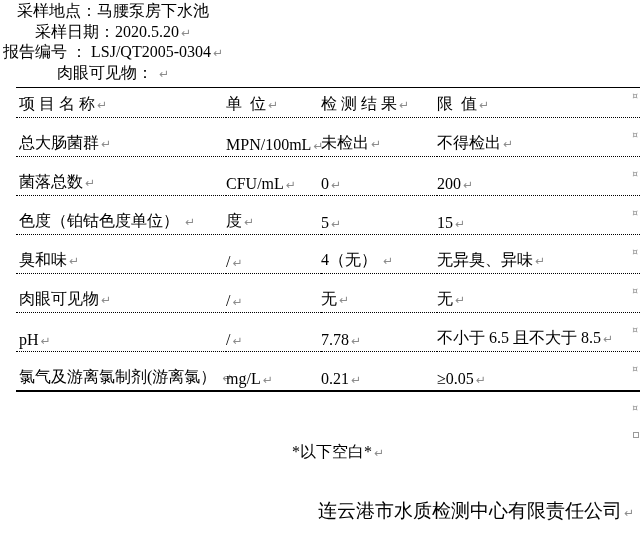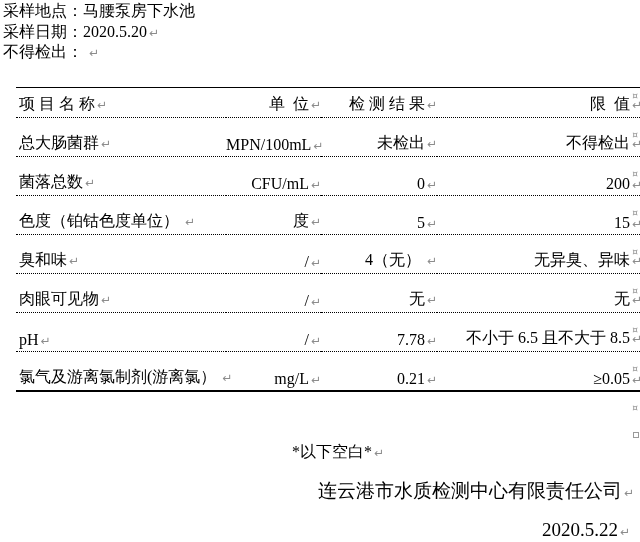--- a/index.html
+++ b/index.html
@@ -3,21 +3,21 @@
 <meta charset="utf-8">
 <style>
   html,body{margin:0;padding:0;}
   body{
     width:640px;height:542px;background:#ffffff;color:#000;
     font-family:"Liberation Serif","DejaVu Serif",serif;
   }
   .page{position:relative;width:640px;height:542px;background:#fff;overflow:hidden;}
 
   
-  .info-block{position:absolute;top:1px;left:3px;font-size:16px;}
+  .info-block{position:absolute;top:1px;left:3px;font-size:16px;text-align:center;}
   .info-line{height:20.6px;line-height:20.6px;white-space:pre;}
 
   
   .pmark{
     color:#8c8c8c;font-size:12px;margin-left:2px;
     font-family:"DejaVu Sans",sans-serif;
   }
   .rowmark{
     position:absolute;right:2px;color:#8c8c8c;font-size:9px;
     font-family:"DejaVu Sans",sans-serif;line-height:9px;
@@ -30,41 +30,42 @@
   
   .report-table{
     position:absolute;top:87px;left:16px;width:626px;
     border-collapse:collapse;table-layout:fixed;font-size:16px;
     border-top:1px solid #000;
   }
   .report-table thead tr{height:30px;}
   .report-table tbody tr{height:39px;}
   .report-table th,.report-table td{
     vertical-align:bottom;padding:0 0 2px 0;font-weight:normal;
-    border-bottom:1px dotted #000;text-align:right;
+    border-bottom:1px dotted #000;text-align:left;
   }
   .report-table th{white-space:pre;}
   .report-table th.c-item,.report-table td.c-item{text-align:left;padding-left:3px;}
   .report-table tbody tr:last-child td{border-bottom:2px solid #000;margin-left:36px;}
   .cell-text{white-space:pre;}
 
   
   .blank-note{position:absolute;top:442px;left:292px;font-size:16px;white-space:pre;}
-  .company{position:absolute;top:478px;right:6px;font-size:19px;white-space:pre;}
+  .company{position:absolute;top:498px;right:6px;font-size:19px;white-space:pre;}
   .report-date{position:absolute;top:519px;right:10px;font-size:19px;white-space:pre;}
 </style>
 </head>
 <body>
 
 <div class="page">
 
   <div class="info-block">
     <div class="info-line"><span>采样地点：马腰泵房下水池</span></div>
     <div class="info-line"><span>采样日期：2020.5.20</span><span class="pmark">↵</span></div>
-    <div class="info-line"><span>不得检出： </span><span class="pmark">↵</span></div>
+    <div class="info-line"><span>报告编号 ： LSJ/QT2005-0304</span><span class="pmark">↵</span></div>
+    <div class="info-line"><span>肉眼可见物： </span><span class="pmark">↵</span></div>
   </div>
 
   <table class="report-table">
     <colgroup>
       <col style="width:210px">
         <col style="width:95px">
         <col style="width:116px">
         <col style="width:205px">
     </colgroup>
     <thead>
@@ -127,15 +128,14 @@
   <span class="rowmark" style="top:209px">¤</span>
   <span class="rowmark" style="top:248px">¤</span>
   <span class="rowmark" style="top:287px">¤</span>
   <span class="rowmark" style="top:326px">¤</span>
   <span class="rowmark" style="top:365px">¤</span>
   <span class="rowmark" style="top:404px">¤</span>
   <span class="tablemark"></span>
 
   <div class="blank-note"><span>*以下空白*</span><span class="pmark">↵</span></div>
   <div class="company"><span>连云港市水质检测中心有限责任公司</span><span class="pmark">↵</span></div>
-  <div class="report-date"><span>2020.5.22</span><span class="pmark">↵</span></div>
 
 </div>
 
 </body></html>

